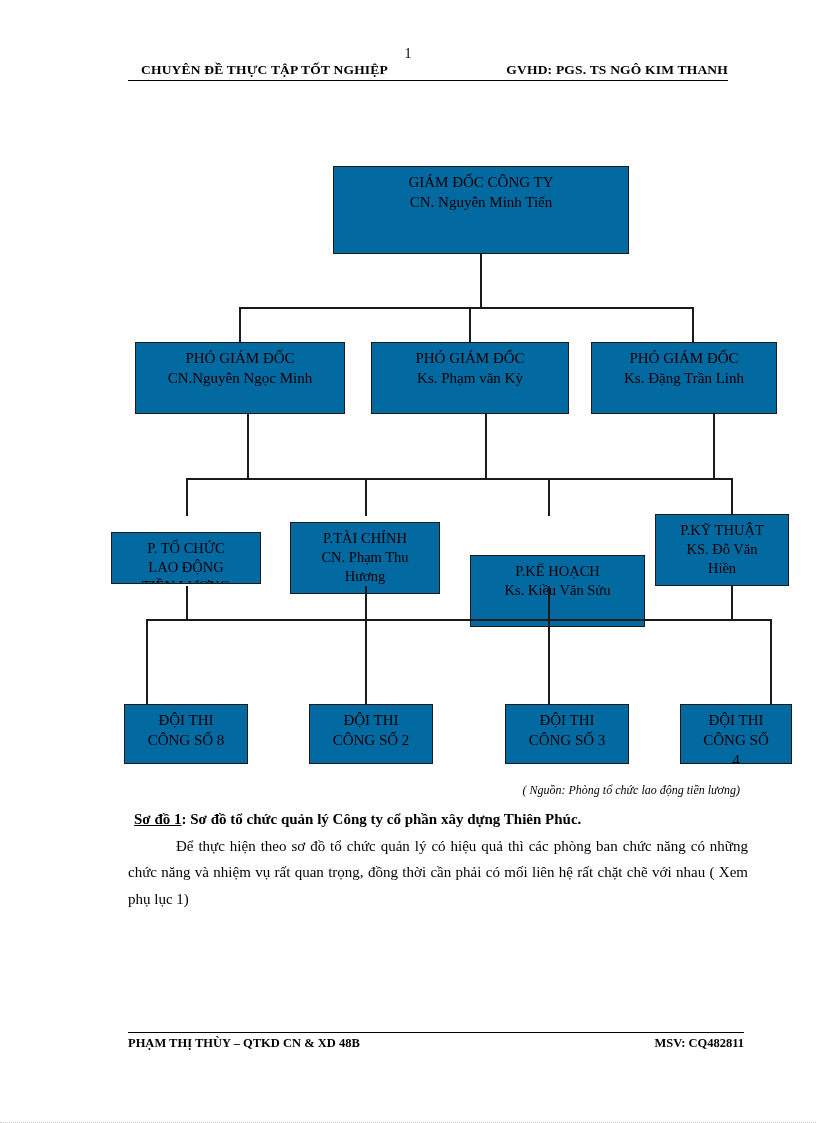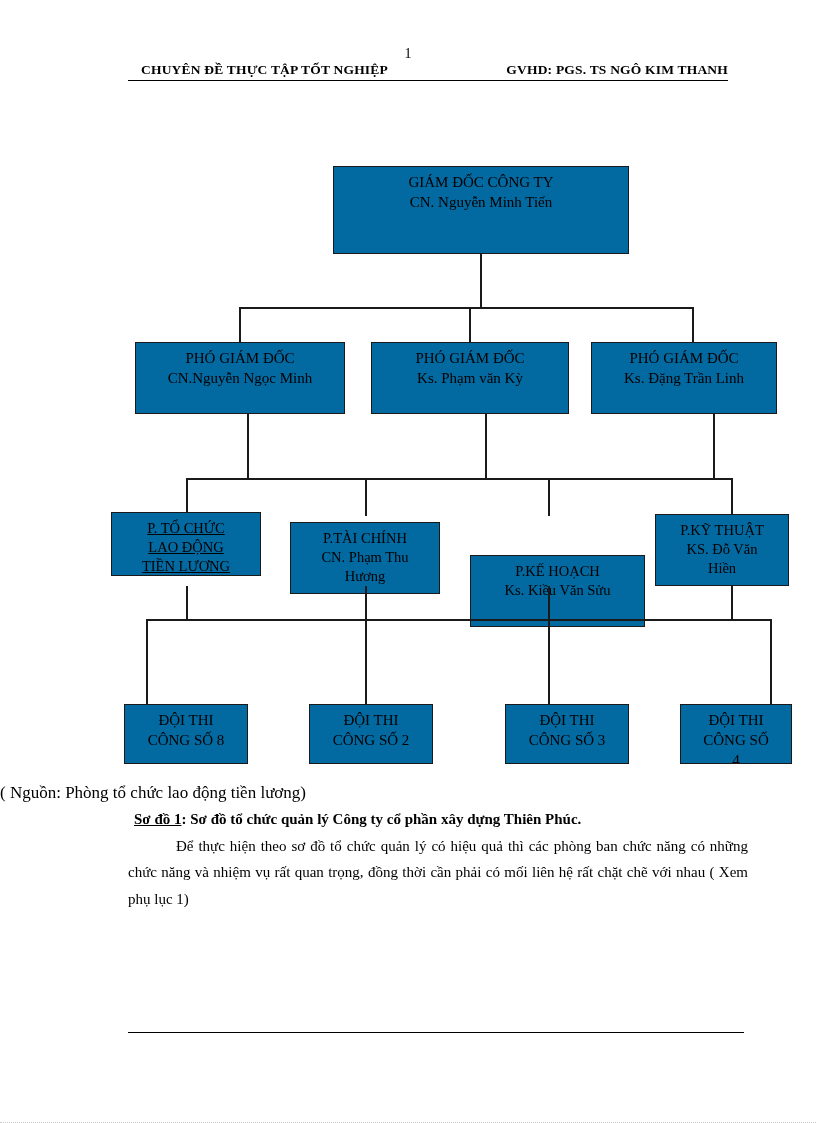--- a/index.html
+++ b/index.html
@@ -52,22 +52,22 @@
   .node .l{display:block;white-space:nowrap;}
   .node.small{font-size:14.5px;}
 
   .conn{position:absolute;background:#1a1a1a;}
   .v{width:1.5px;}
   .h{height:1.5px;}
 
   
   .source-note{
     position:absolute;left:0;top:783px;width:740px;
-    text-align:left;
-    font-size:17px;
+    text-align:right;
+    font-style:italic;font-size:12px;
   }
   .caption{
     position:absolute;left:134px;top:808px;width:614px;
     font-size:15px;font-weight:bold;line-height:1.5;
   }
   .caption .lead{text-decoration:underline;}
   .body-par{
     position:absolute;left:128px;top:833px;width:620px;
     font-size:15px;line-height:1.75;
     text-align:justify;
@@ -136,21 +136,21 @@
 
     <div class="conn v" style="left:247px;top:414px;height:64px;"></div>
     <div class="conn v" style="left:485px;top:414px;height:64px;"></div>
     <div class="conn v" style="left:713px;top:414px;height:64px;"></div>
     <div class="conn h" style="left:186px;top:478px;width:546px;"></div>
     <div class="conn v" style="left:186px;top:478px;height:38px;"></div>
     <div class="conn v" style="left:365px;top:478px;height:38px;"></div>
     <div class="conn v" style="left:548px;top:478px;height:38px;"></div>
     <div class="conn v" style="left:731px;top:478px;height:38px;"></div>
 
-    <div class="node small" style="left:111px;top:512px;width:150px;height:64px;text-decoration:underline;">
+    <div class="node small" style="left:111px;top:532px;width:150px;height:52px;">
       <span class="l">P. TỔ CHỨC</span>
       <span class="l">LAO ĐỘNG</span>
       <span class="l">TIỀN LƯƠNG</span>
     </div>
     <div class="node small" style="left:290px;top:514px;width:150px;height:72px;margin-top:8px;">
       <span class="l">P.TÀI  CHÍNH</span>
       <span class="l">CN. Phạm Thu</span>
       <span class="l">Hương</span>
     </div>
     <div class="node small" style="left:470px;top:514px;width:175px;height:72px;margin-top:41px;">
@@ -195,16 +195,20 @@
 
   <div class="source-note">( Nguồn: Phòng tổ chức lao động tiền lương)</div>
 
   <div class="caption">
     <span class="lead">Sơ đồ 1</span><span>: Sơ đồ tổ chức quản lý Công ty cổ phần xây dựng Thiên Phúc.</span>
   </div>
 
   <div class="body-par">Để thực hiện theo sơ đồ tổ chức quản lý có hiệu quả thì các phòng ban chức năng có những chức năng và nhiệm vụ rất quan trọng, đồng thời cần phải có mối liên hệ rất chặt chẽ với nhau ( Xem phụ lục 1)</div>
 
   <div class="footer-rule"></div>
+  <div class="footer">
+    <div class="footer-left">PHẠM THỊ THÙY  – QTKD  CN &amp; XD 48B</div>
+    <div class="footer-right">MSV: CQ482811</div>
+  </div>
 
   <div class="scan-edge"></div>
 
 </div>
 
 </body></html>

